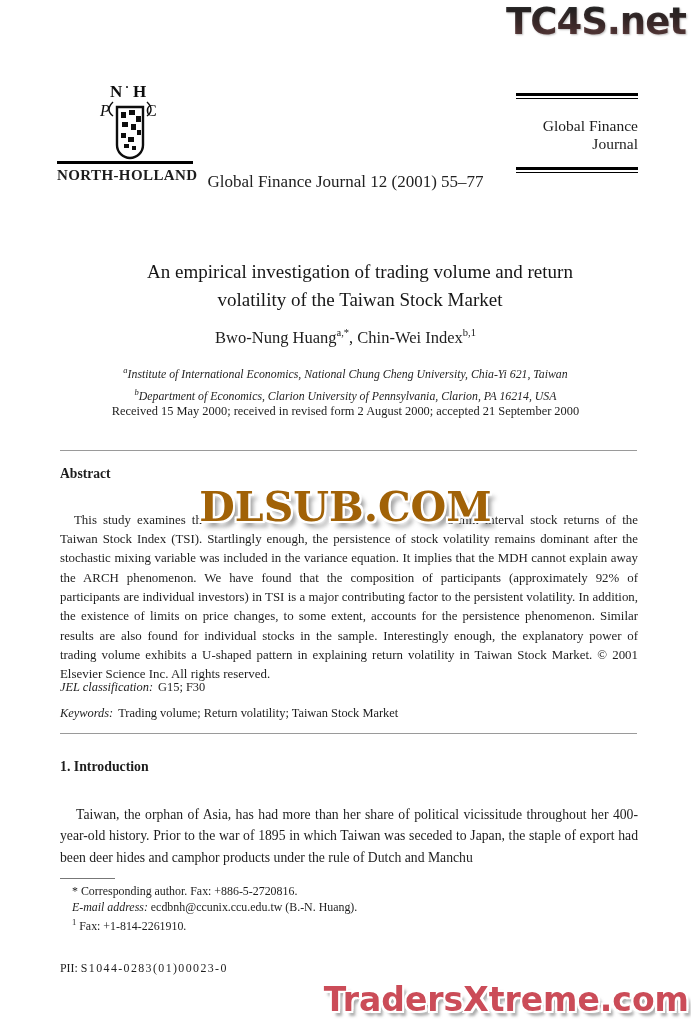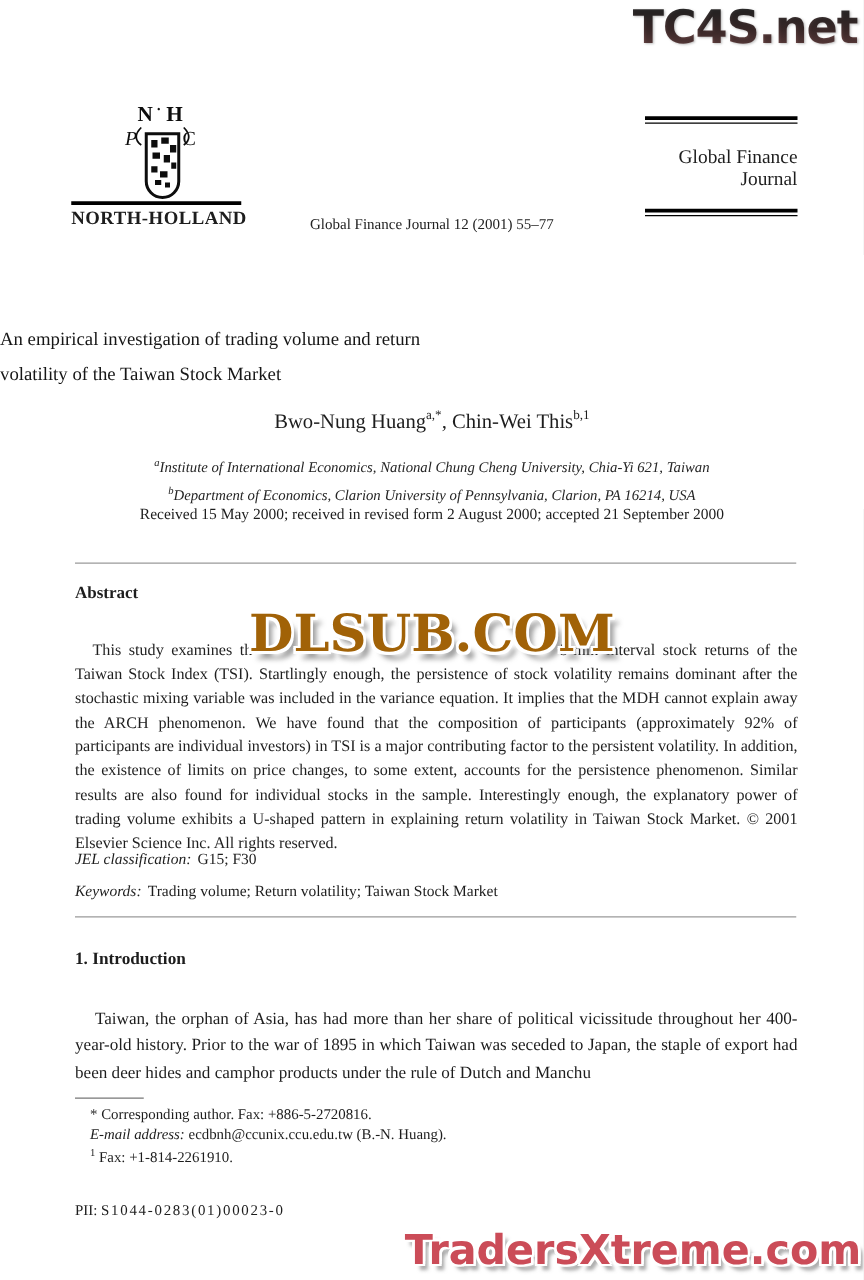--- a/index.html
+++ b/index.html
@@ -18,27 +18,27 @@
   @supports (-webkit-background-clip: text){
     .tc4s{
       background:linear-gradient(180deg,#2c2c2c 15%,#4a3434 55%,#7d5151 95%);
       -webkit-background-clip:text;background-clip:text;color:transparent;
     }
   }
   
   .crest{left:96px;top:80px;}
   .nh-rule{left:57px;top:161px;width:136px;height:3px;background:#000;}
   .nh-name{left:57px;top:167px;font-weight:bold;font-size:15px;letter-spacing:.4px;}
-  .citation{left:0;right:0;top:172px;text-align:center;font-size:12px;color:#222;}
+  .citation{left:0;right:0;top:172px;text-align:center;font-size:17px;color:#222;}
   .gfj-block{right:53px;top:93px;width:122px;}
   .dbl-rule{border-top:3px solid #000;border-bottom:1px solid #000;height:2px;}
   .gfj-name{margin-top:18px;margin-bottom:14px;text-align:right;font-weight:normal;
     font-size:15.5px;line-height:18px;}
   
-  .title{left:0;right:0;top:258px;font-size:15px;line-height:28px;color:#161616;}
+  .title{left:0;right:0;top:258px;text-align:center;font-size:19px;line-height:28px;color:#161616;padding-left:29px;}
   .authors{left:0;right:0;top:327px;text-align:center;font-size:16.5px;}
   .authors sup{font-size:10.5px;}
   .affils{left:0;right:0;top:361px;text-align:center;font-style:italic;
     font-size:11.8px;line-height:18px;color:#252525;}
   .affils sup{font-size:8.5px;}
   .received{left:0;right:0;top:404px;text-align:center;font-size:12.4px;}
   .rule-thin{left:60px;width:577px;height:1px;background:#9a9a9a;}
   .r1{top:450px;} .r2{top:733px;}
   .h-abstract{left:60px;top:466px;font-weight:bold;font-size:13.6px;}
   .abstract{left:60px;top:498px;width:578px;font-size:12.9px;line-height:19.3px;
@@ -122,21 +122,21 @@
     </div>
     <div class="dbl-rule"></div>
   </div>
 
   <div class="abs title">
     <span>An empirical investigation of trading volume and return</span><br>
     <span>volatility of the Taiwan Stock Market</span>
   </div>
 
   <div class="abs authors">
-    <span>Bwo-Nung Huang</span><sup>a,*</sup><span>, </span><span>Chin-Wei This</span><sup>b,1</sup>
+    <span>Bwo-Nung Huang</span><sup>a,*</sup><span>, </span><span>Chin-Wei Index</span><sup>b,1</sup>
   </div>
 
   <div class="abs affils">
     <div><sup>a</sup><span>Institute of International Economics, National Chung Cheng University, Chia-Yi 621, Taiwan</span></div>
     <div><sup>b</sup><span>Department of Economics, Clarion University of Pennsylvania, Clarion, PA 16214, USA</span></div>
   </div>
 
   <div class="abs received">Received 15 May 2000; received in revised form 2 August 2000; accepted 21 September 2000</div>
 
   <div class="abs rule-thin r1"></div>

